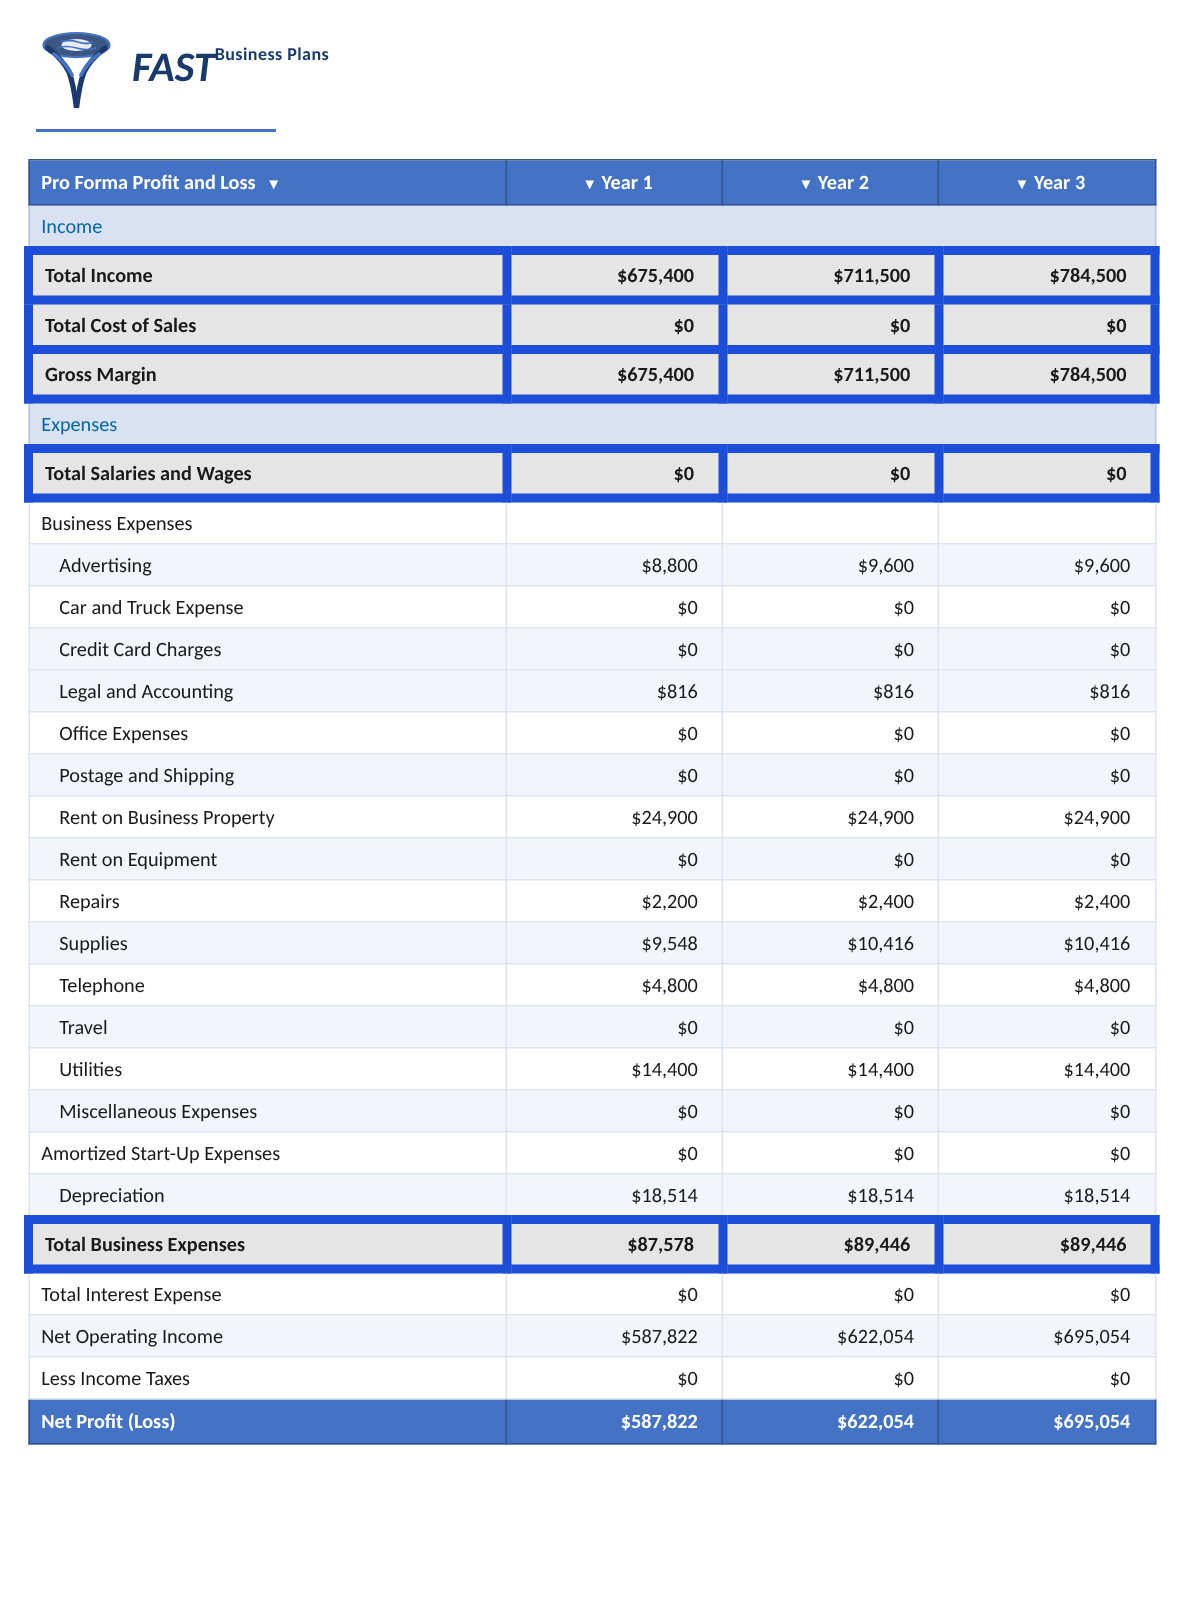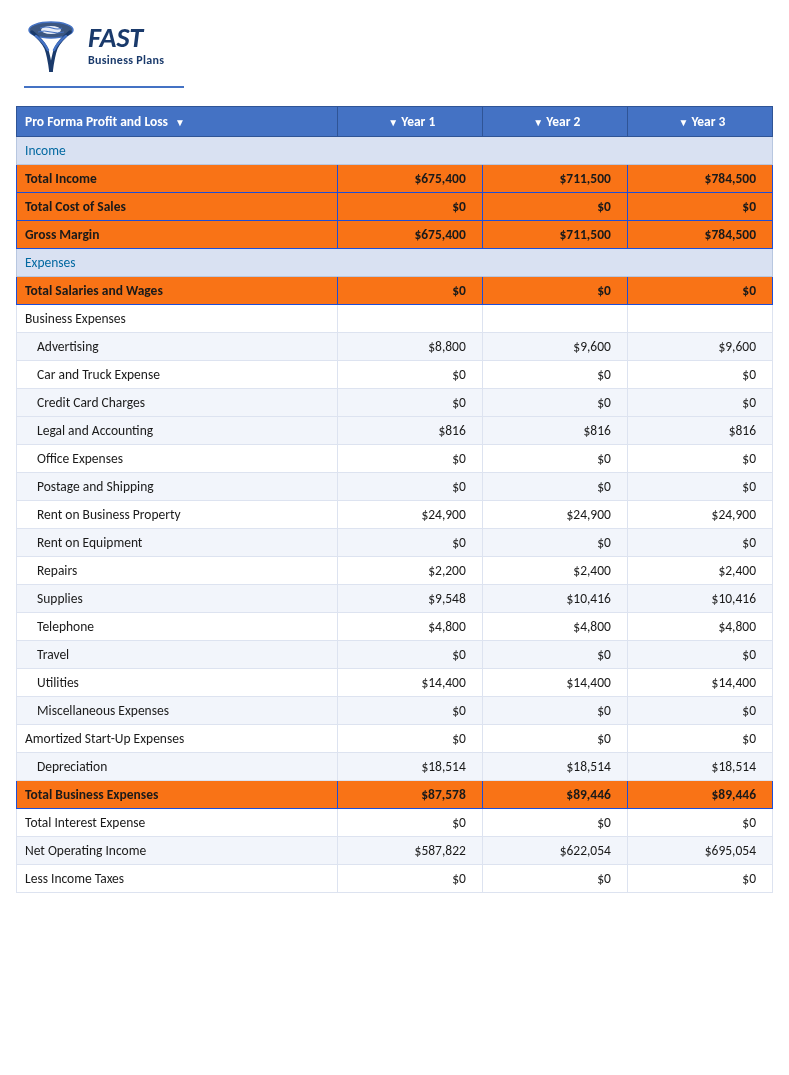--- a/index.html
+++ b/index.html
@@ -15,21 +15,21 @@
       align-items: center;
       padding: 18px 24px 10px 24px;
     }
     .logo-tornado {
       width: 54px;
       height: 54px;
       margin-right: 10px;
     }
     .brand-text {
       display: flex;
-      flex-direction: column;
+      flex-direction: row;
     }
     .brand-fast {
       font-size: 28px;
       font-weight: bold;
       font-style: italic;
       color: #1a3a6b;
       line-height: 1.1;
     }
     .brand-sub {
       font-size: 12px;
@@ -69,25 +69,25 @@
     
     .section-header td {
       background: #d9e1f2;
       color: #0369a1;
       font-weight: normal;
       padding: 5px 8px;
       border: 1px solid #b8c7e0;
     }
     
     .bold-row td {
-      background: #f97316;
+      background: #e5e5e5;
       color: #1a1a1a;
       font-weight: bold;
       padding: 5px 8px;
-      border: 1px solid #1d4ed8;
+      border: 6px solid #1d4ed8;
     }
     .bold-row .val {
       text-align: right;
       padding-right: 16px;
     }
     
     .normal-row td {
       background: #ffffff;
       color: #1a1a1a;
       font-weight: normal;
@@ -322,15 +322,21 @@
       <td class="col-val val">$587,822</td>
       <td class="col-val val">$622,054</td>
       <td class="col-val val">$695,054</td>
         </tr>
         <tr class="normal-row">
           <td class="col-label ">Less Income Taxes</td>
       <td class="col-val val">$0</td>
       <td class="col-val val">$0</td>
       <td class="col-val val">$0</td>
         </tr>
+        <tr class="highlight-row">
+          <td class="col-label "><strong>Net Profit (Loss)</strong></td>
+      <td class="col-val val">$587,822</td>
+      <td class="col-val val">$622,054</td>
+      <td class="col-val val">$695,054</td>
+        </tr>
       </tbody>
   </table>
 </div>
 
 </body></html>

